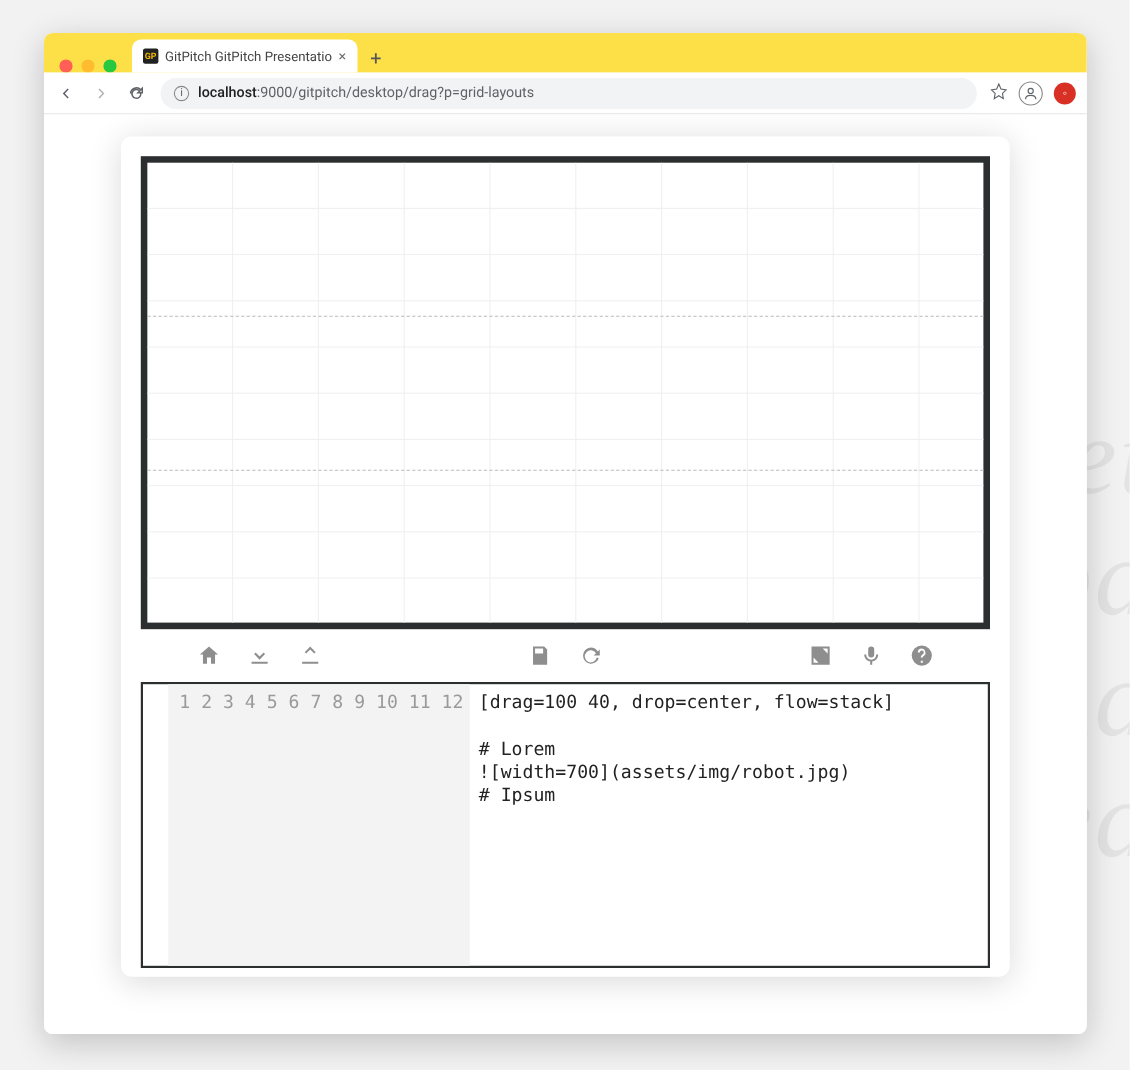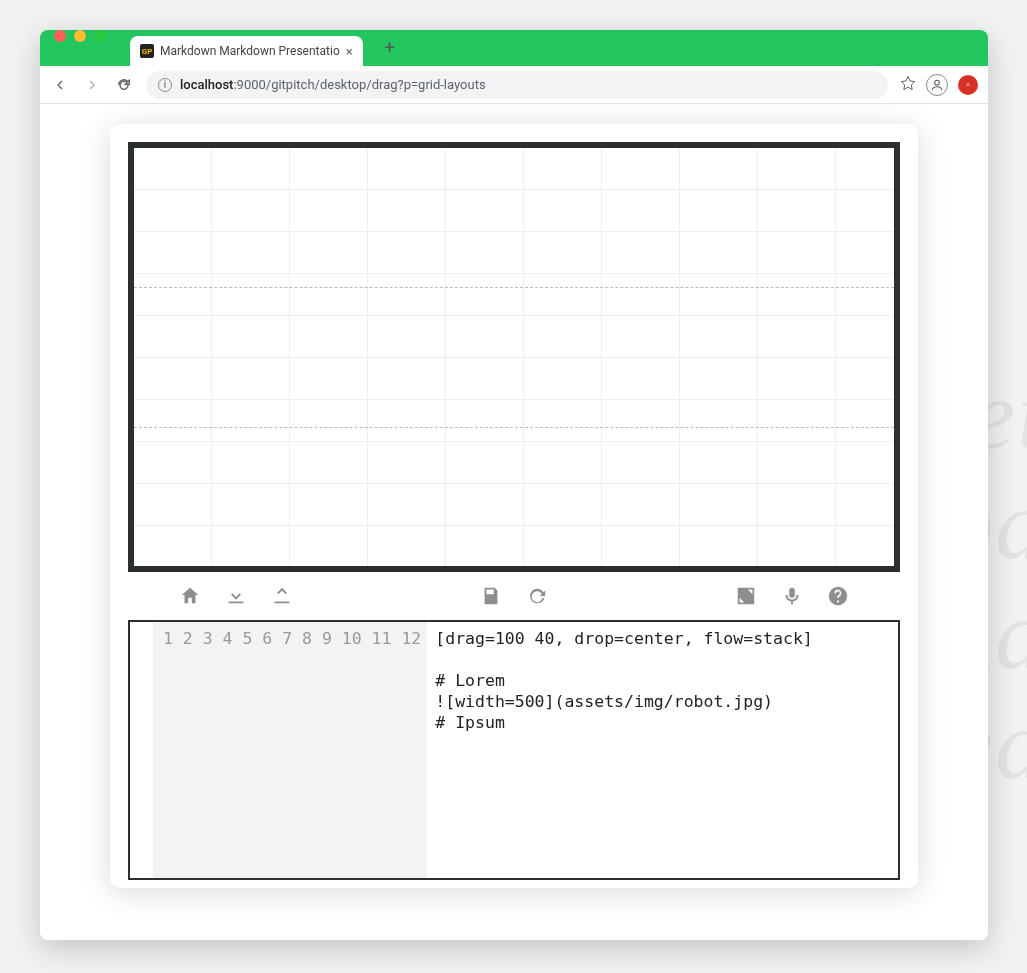--- a/index.html
+++ b/index.html
@@ -20,25 +20,25 @@
     height: 910px;
     background: #fff;
     border-radius: 8px;
     box-shadow: 0 8px 30px rgba(0,0,0,0.2);
     display: flex;
     flex-direction: column;
     overflow: hidden;
   }
   .tab-strip {
     height: 36px;
-    background: #22c55e;
-    display: flex;
-    align-items: flex-start;
+    background: #fde047;
+    display: flex;
+    align-items: flex-end;
     padding: 0 8px;
-    gap: 14px;
+    gap: 4px;
   }
   .traffic-lights {
     display: flex;
     gap: 8px;
     margin-left: 6px;
     margin-right: 10px;
   }
   .traffic-light {
     width: 12px; height: 12px; border-radius: 50%;
   }
@@ -247,21 +247,21 @@
 <div class="browser-window">
 
   <div class="tab-strip">
     <div class="traffic-lights">
       <div class="traffic-light tl-red"></div>
       <div class="traffic-light tl-yellow"></div>
       <div class="traffic-light tl-green"></div>
     </div>
     <div class="tab">
       <div class="tab-favicon">GP</div>
-      <div class="tab-title">Markdown Markdown Presentatio</div>
+      <div class="tab-title">GitPitch GitPitch Presentatio</div>
       <div class="tab-close">×</div>
     </div>
     <div class="new-tab-btn">+</div>
   </div>
 
   <div class="url-bar-row">
     <div class="nav-arrow">
       <svg viewBox="0 0 24 24" fill="none" stroke="#5f6368" stroke-width="2">
           <path d="M15 18l-6-6 6-6"></path>
         </svg>
@@ -365,21 +365,21 @@
 7
 8
 9
 10
 11
 12
 </div>
         <div class="code" id="code">[drag=100 40, drop=center, flow=stack]
 
 # Lorem
-![width=500](assets/img/robot.jpg)
+![width=700](assets/img/robot.jpg)
 # Ipsum
 
 
 
 
 
 
 
 </div>
       </div>

